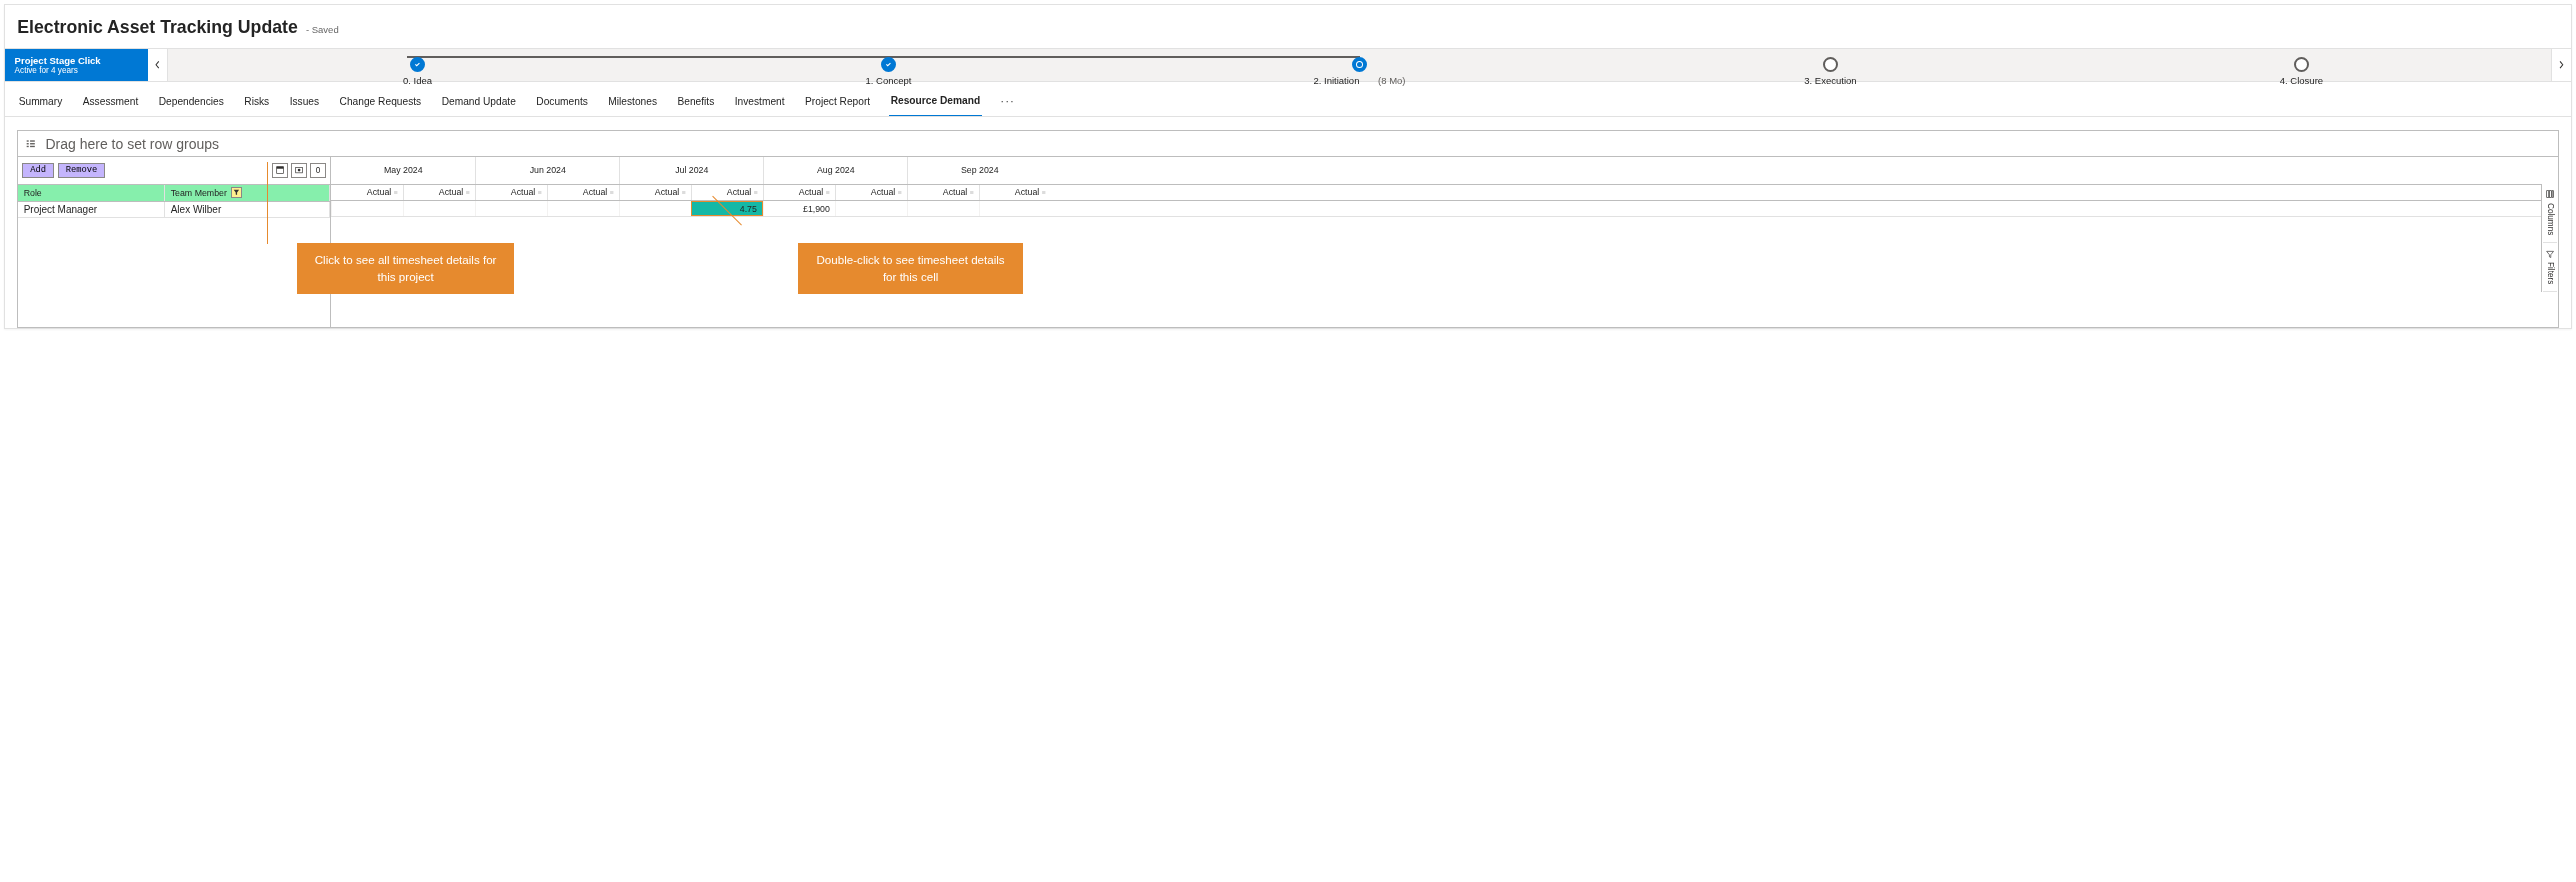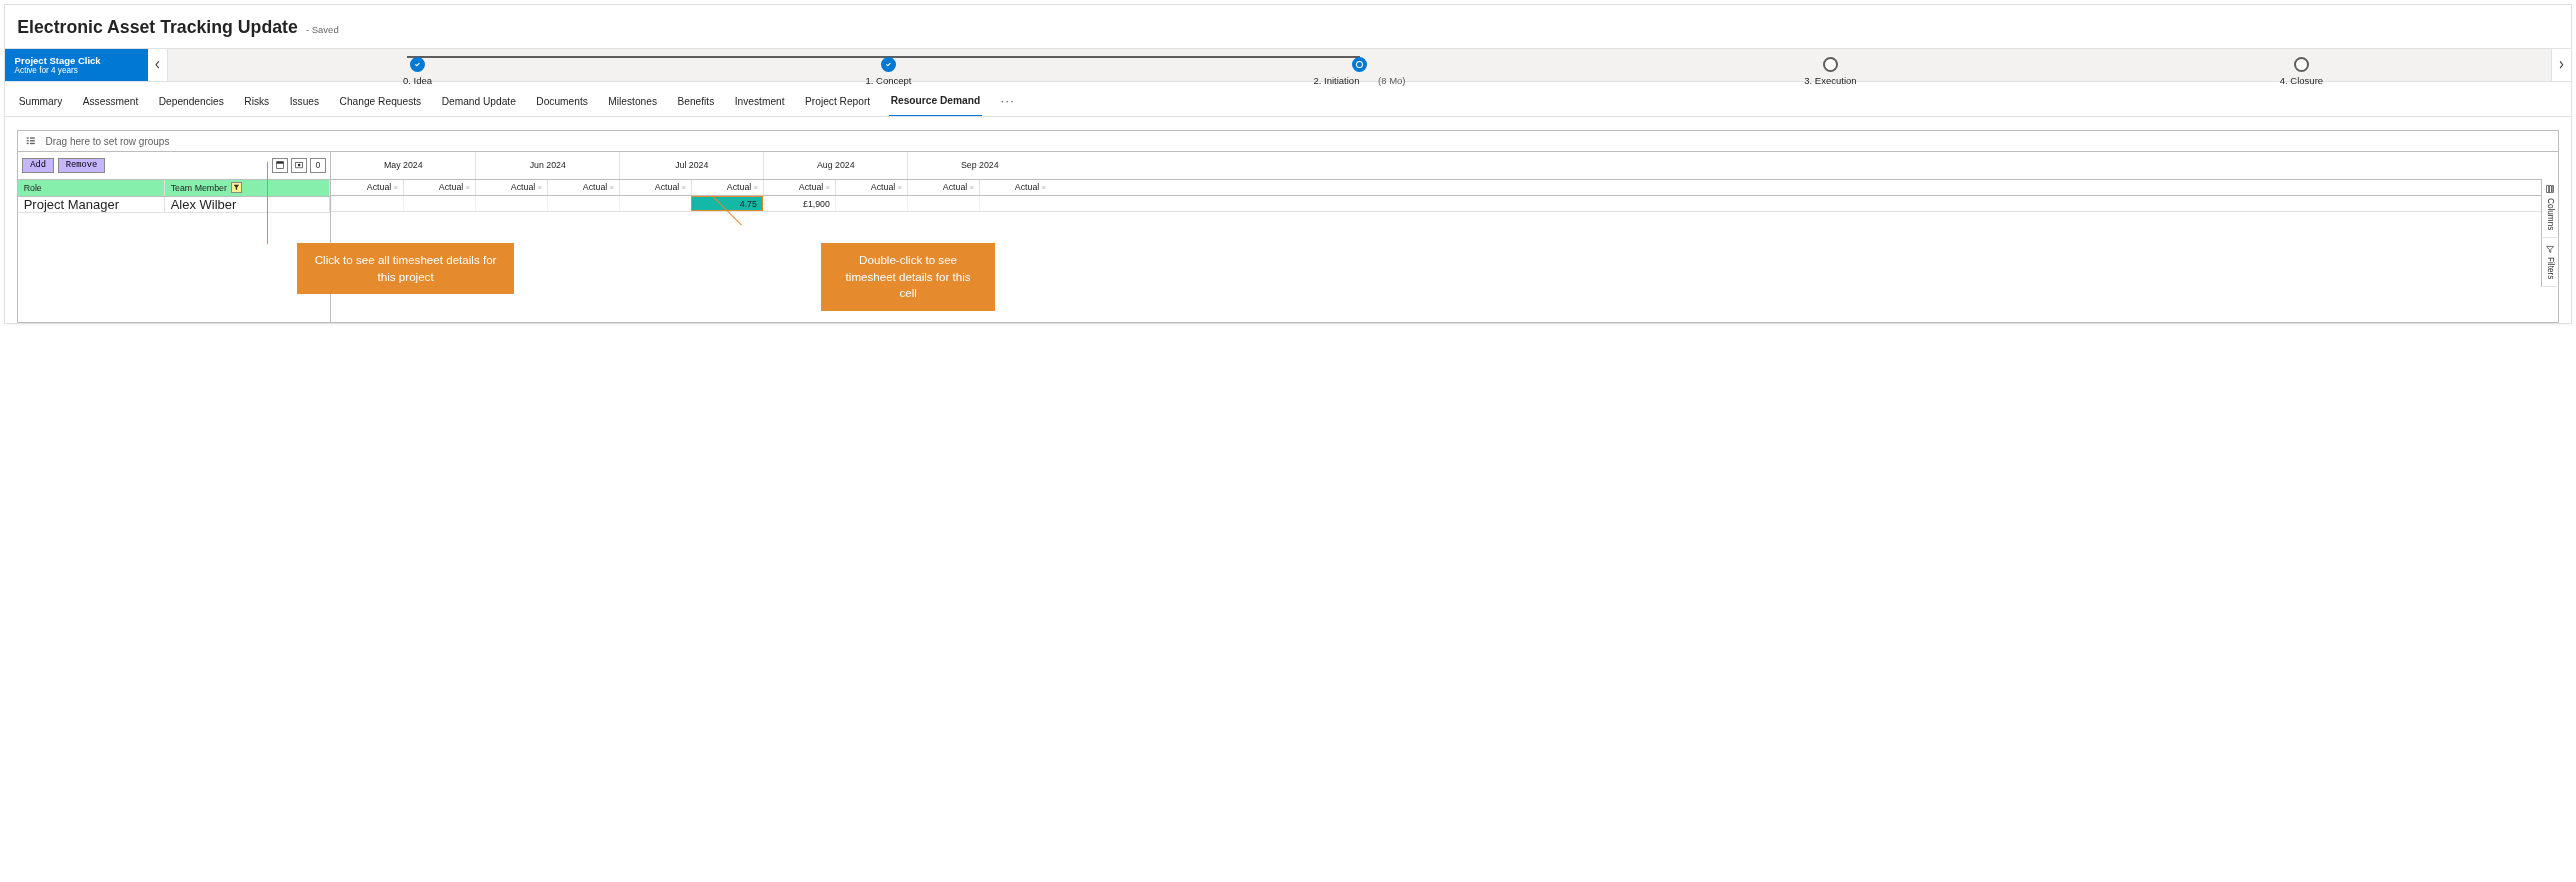--- a/index.html
+++ b/index.html
@@ -165,21 +165,21 @@
     border: 0.7px solid #bdbdbd;
     position: relative;
   }
   .group-drop {
     display: flex;
     align-items: center;
     gap: 9.5px;
     padding: 4.1px 8.2px;
     border-bottom: 0.7px solid #bdbdbd;
     color: #605e5c;
-    font-size: 10px;
+    font-size: 14px;
   }
   .group-drop .group-icon {
     width: 9.5px; height: 9.5px;
     display: inline-flex;
   }
   .grid-body {
     display: flex;
     min-height: 170px;
     position: relative;
   }
@@ -242,21 +242,21 @@
     background: #ffef8f;
     border: 0.7px solid #8a8886;
     width: 11px; height: 11px;
     display: inline-flex;
     align-items: center;
     justify-content: center;
   }
   .data-row {
     display: flex;
     border-bottom: 0.7px solid #e1e1e1;
-    font-size: 13px;
+    font-size: 10px;
     height: 16.3px;
   }
   .right-months {
     display: flex;
     height: 27px;
     align-items: center;
     border-bottom: 0;
   }
   .month {
     flex: 0 0 144px;
@@ -573,18 +573,18 @@
         </div>
       </div>
     </div>
 
     <div class="callout-line" style="left:262px; top:45px; height:82px;"></div>
     <div class="callout" style="left:292px; top:126px; width:217px;">
       <span>Click to see all timesheet details for this project</span>
     </div>
 
     <div class="callout-line" style="left:707px; top:79px; height:41px; transform: rotate(-45deg); transform-origin: top;"></div>
-    <div class="callout" style="left:816px; top:126px; width:174px;">
+    <div class="callout" style="left:793px; top:126px; width:225px;">
       <span>Double-click to see timesheet details for this cell</span>
     </div>
   </div>
 </div>
 
 
 </body></html>

